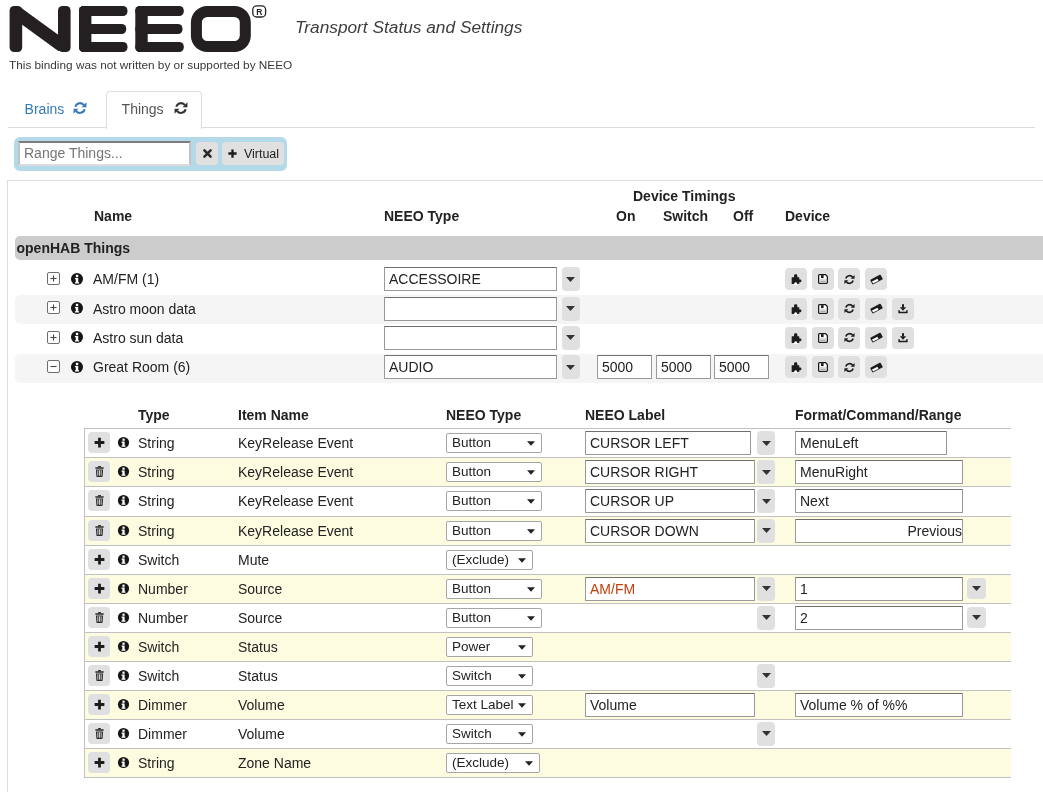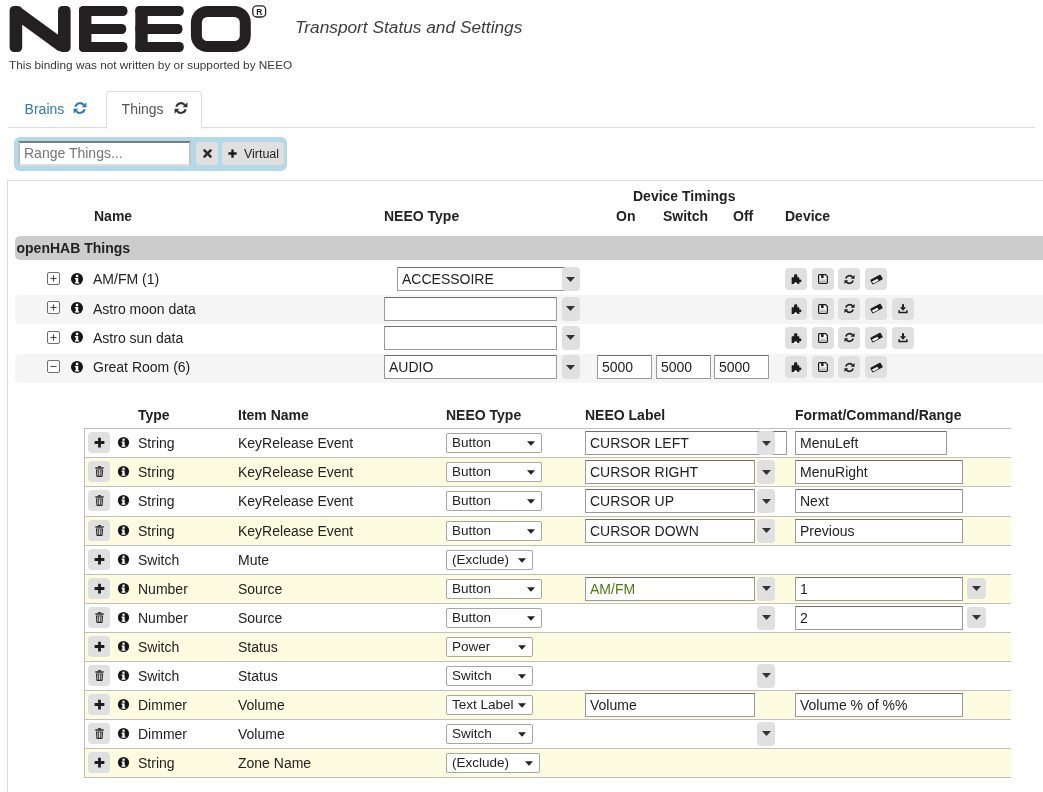--- a/index.html
+++ b/index.html
@@ -92,21 +92,21 @@
       </svg>
     </div>
 <div class="ab " style="left:69.5px;top:271.5px;width:14px;height:14px;">
       <svg width="14" height="14" viewBox="0 0 16 16" style="">
         <circle cx="8" cy="8" r="6.9" fill="#151515"></circle>
         <rect x="6.7" y="3.2" width="2.7" height="2.7" fill="#fff"></rect>
         <path d="M5.6,6.9 h3.8 v4.7 h1.0 v1.5 H5.6 v-1.5 h1.0 v-3.2 h-1.0 z" fill="#fff"></path>
       </svg>
     </div>
 <div class="ab t" style="left:93px;top:271.1px;">AM/FM (1)</div>
-<div class="ab inp" style="left:384px;top:267.1px;width:173px;height:24px;margin-left:13px;"><span style="color:#222">ACCESSOIRE</span></div>
+<div class="ab inp" style="left:384px;top:267.1px;width:173px;height:24px;"><span style="color:#222">ACCESSOIRE</span></div>
 <div class="ab gbtn ddb" style="left:561.5px;top:267.1px;width:18px;height:24px;">
       <svg width="9" height="5" viewBox="0 0 9 5">
         <polygon points="0,0 9,0 4.5,5" fill="#333"></polygon>
       </svg>
     </div>
 <div class="ab gbtn" style="left:785px;top:268.1px;width:22px;height:22px;">
       <svg width="12" height="12" viewBox="0 0 16 16" style="">
         <rect x="2.2" y="5.6" width="10.2" height="9.2" rx="0.8" fill="#1c1c1c"></rect>
         <rect x="5.4" y="1.8" width="4.4" height="5.4" rx="1.7" fill="#1c1c1c"></rect>
         <rect x="10.8" y="8.6" width="4.4" height="3.6" rx="1.4" fill="#1c1c1c"></rect>
@@ -332,21 +332,21 @@
         <path d="M5.6,6.9 h3.8 v4.7 h1.0 v1.5 H5.6 v-1.5 h1.0 v-3.2 h-1.0 z" fill="#fff"></path>
       </svg>
     </div>
 <div class="ab t" style="left:138px;top:435.3px;">String</div>
 <div class="ab t" style="left:238px;top:435.3px;">KeyRelease Event</div>
 <div class="ab sel" style="left:446px;top:433.3px;width:96px;height:20px;"><span>Button</span><span class="selarrow">
         <svg width="8" height="5" viewBox="0 0 9 5">
           <polygon points="0,0 9,0 4.5,5" fill="#222"></polygon>
         </svg>
       </span></div>
-<div class="ab inp" style="left:585px;top:431.3px;width:202px;height:24px;"><span style="color:#222">CURSOR LEFT</span></div>
+<div class="ab inp" style="left:585px;top:431.3px;width:166px;height:24px;"><span style="color:#222">CURSOR LEFT</span></div>
 <div class="ab gbtn ddb" style="left:757px;top:431.3px;width:18px;height:24px;">
       <svg width="9" height="5" viewBox="0 0 9 5">
         <polygon points="0,0 9,0 4.5,5" fill="#333"></polygon>
       </svg>
     </div>
 <div class="ab inp" style="left:795px;top:431.3px;width:152px;height:24px;"><span style="color:#222">MenuLeft</span></div>
 <div class="ab " style="left:84px;top:457.4px;width:927px;height:29.05px;background:#fdfce1;border-top:1px solid #c0c0c0;"></div>
 <div class="ab gbtn" style="left:88px;top:461.4px;width:22px;height:21px;">
       <svg width="13" height="13" viewBox="0 0 16 16" style="">
         <rect x="6.2" y="1.2" width="3.6" height="1.8" rx="0.6" fill="#2a2a2a"></rect>
@@ -434,21 +434,21 @@
         <svg width="8" height="5" viewBox="0 0 9 5">
           <polygon points="0,0 9,0 4.5,5" fill="#222"></polygon>
         </svg>
       </span></div>
 <div class="ab inp" style="left:585px;top:518.5px;width:170px;height:24px;"><span style="color:#222">CURSOR DOWN</span></div>
 <div class="ab gbtn ddb" style="left:757px;top:518.5px;width:18px;height:24px;">
       <svg width="9" height="5" viewBox="0 0 9 5">
         <polygon points="0,0 9,0 4.5,5" fill="#333"></polygon>
       </svg>
     </div>
-<div class="ab inp" style="left:795px;top:518.5px;width:168px;height:24px;"><span style="color:#222">Previous</span></div>
+<div class="ab inp" style="left:795px;top:518.5px;width:168px;height:24px;text-align:right;"><span style="color:#222">Previous</span></div>
 <div class="ab " style="left:84px;top:544.5px;width:927px;height:29.05px;background:#fff;border-top:1px solid #c0c0c0;"></div>
 <div class="ab gbtn" style="left:88px;top:548.5px;width:22px;height:21px;">
       <svg width="13" height="13" viewBox="0 0 16 16" style="">
         <path d="M6.3,2.0 h3.4 v4.3 h4.3 v3.4 h-4.3 v4.3 H6.3 v-4.3 H2.0 V6.3 h4.3 z" fill="#1c1c1c"></path>
       </svg>
     </div>
 <div class="ab " style="left:117px;top:552.5px;width:13px;height:13px;">
       <svg width="13" height="13" viewBox="0 0 16 16" style="">
         <circle cx="8" cy="8" r="6.9" fill="#151515"></circle>
         <rect x="6.7" y="3.2" width="2.7" height="2.7" fill="#fff"></rect>
@@ -475,21 +475,21 @@
         <path d="M5.6,6.9 h3.8 v4.7 h1.0 v1.5 H5.6 v-1.5 h1.0 v-3.2 h-1.0 z" fill="#fff"></path>
       </svg>
     </div>
 <div class="ab t" style="left:138px;top:580.6px;">Number</div>
 <div class="ab t" style="left:238px;top:580.6px;">Source</div>
 <div class="ab sel" style="left:446px;top:578.6px;width:96px;height:20px;"><span>Button</span><span class="selarrow">
         <svg width="8" height="5" viewBox="0 0 9 5">
           <polygon points="0,0 9,0 4.5,5" fill="#222"></polygon>
         </svg>
       </span></div>
-<div class="ab inp" style="left:585px;top:576.6px;width:170px;height:24px;"><span style="color:#4d7c0f">AM/FM</span></div>
+<div class="ab inp" style="left:585px;top:576.6px;width:170px;height:24px;"><span style="color:#c2410c">AM/FM</span></div>
 <div class="ab gbtn ddb" style="left:757px;top:576.6px;width:18px;height:24px;">
       <svg width="9" height="5" viewBox="0 0 9 5">
         <polygon points="0,0 9,0 4.5,5" fill="#333"></polygon>
       </svg>
     </div>
 <div class="ab inp" style="left:795px;top:576.6px;width:168px;height:24px;"><span style="color:#222">1</span></div>
 <div class="ab gbtn ddb" style="left:967px;top:578.4px;width:18.5px;height:20.5px;">
       <svg width="9" height="5" viewBox="0 0 9 5">
         <polygon points="0,0 9,0 4.5,5" fill="#333"></polygon>
       </svg>

